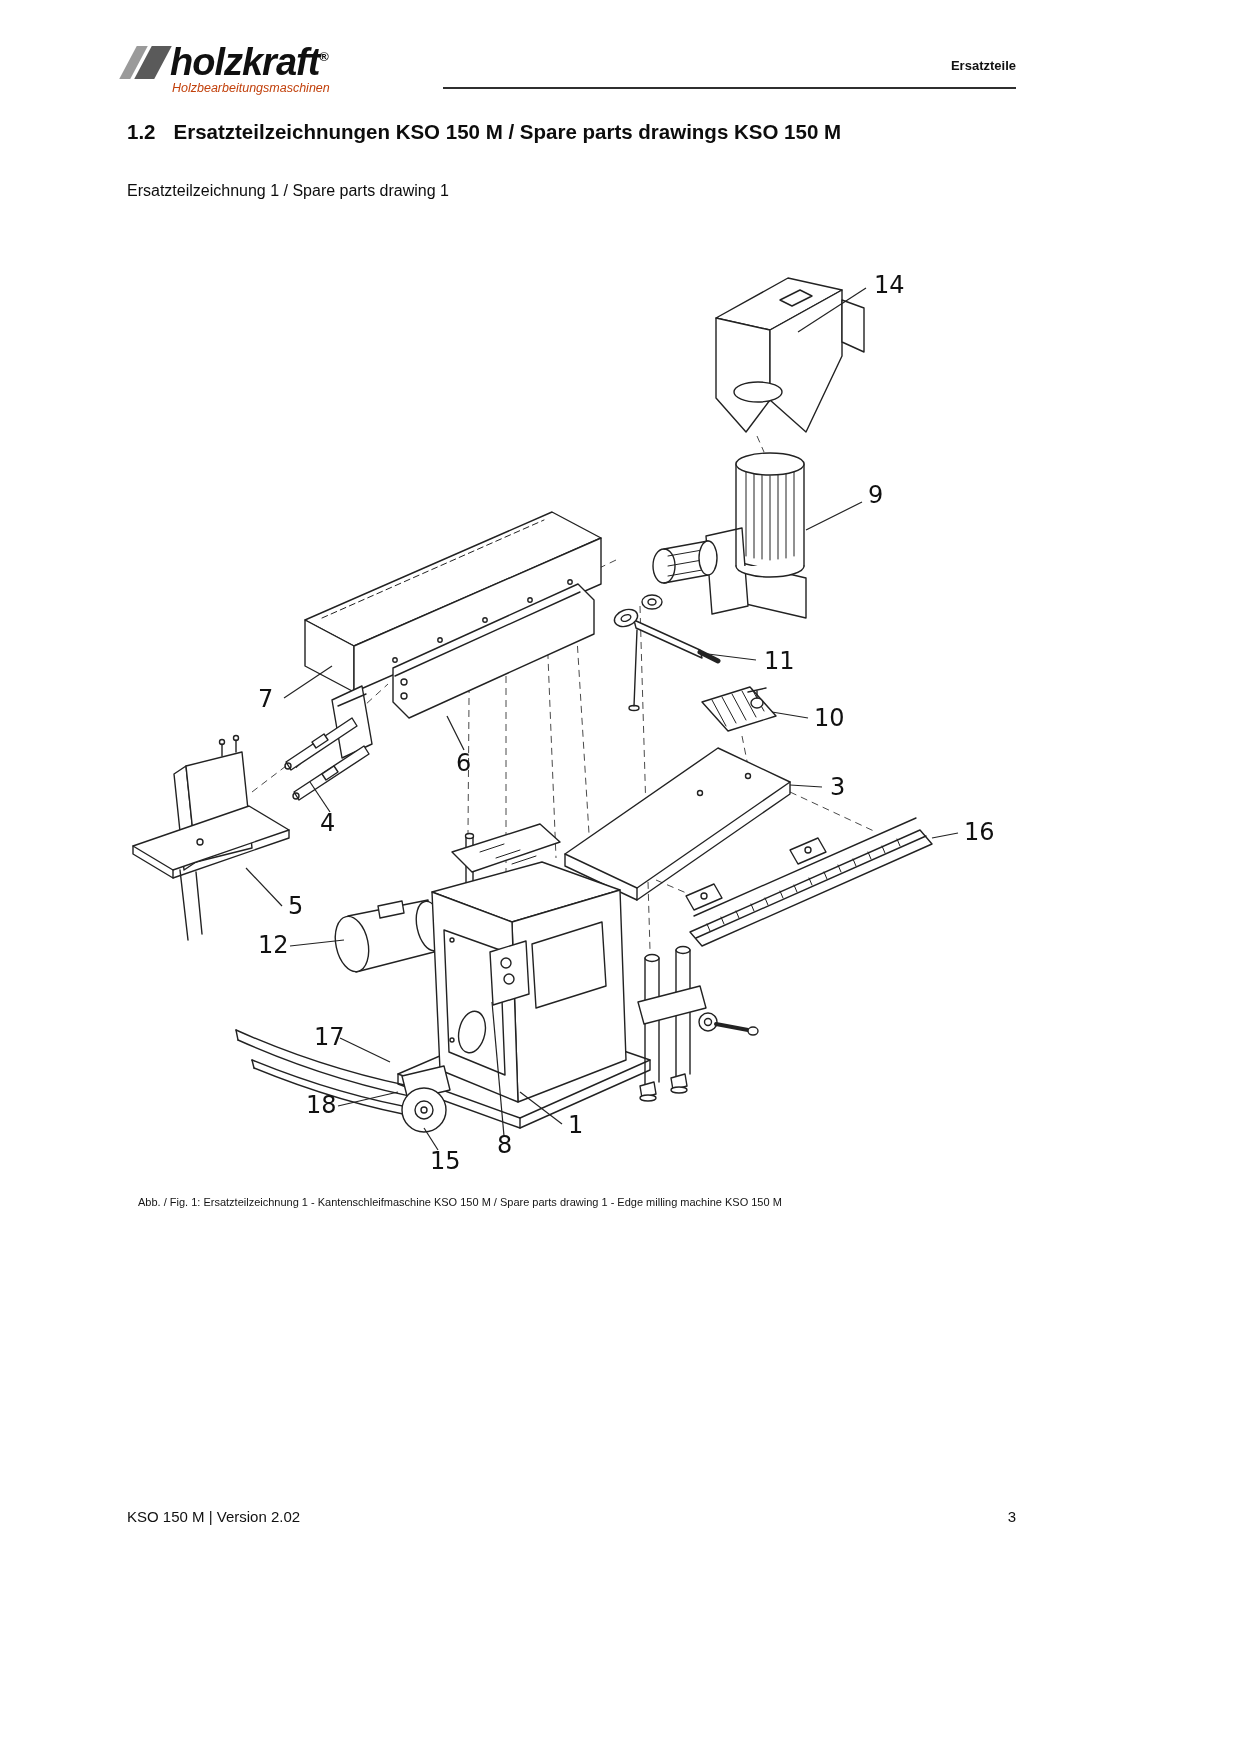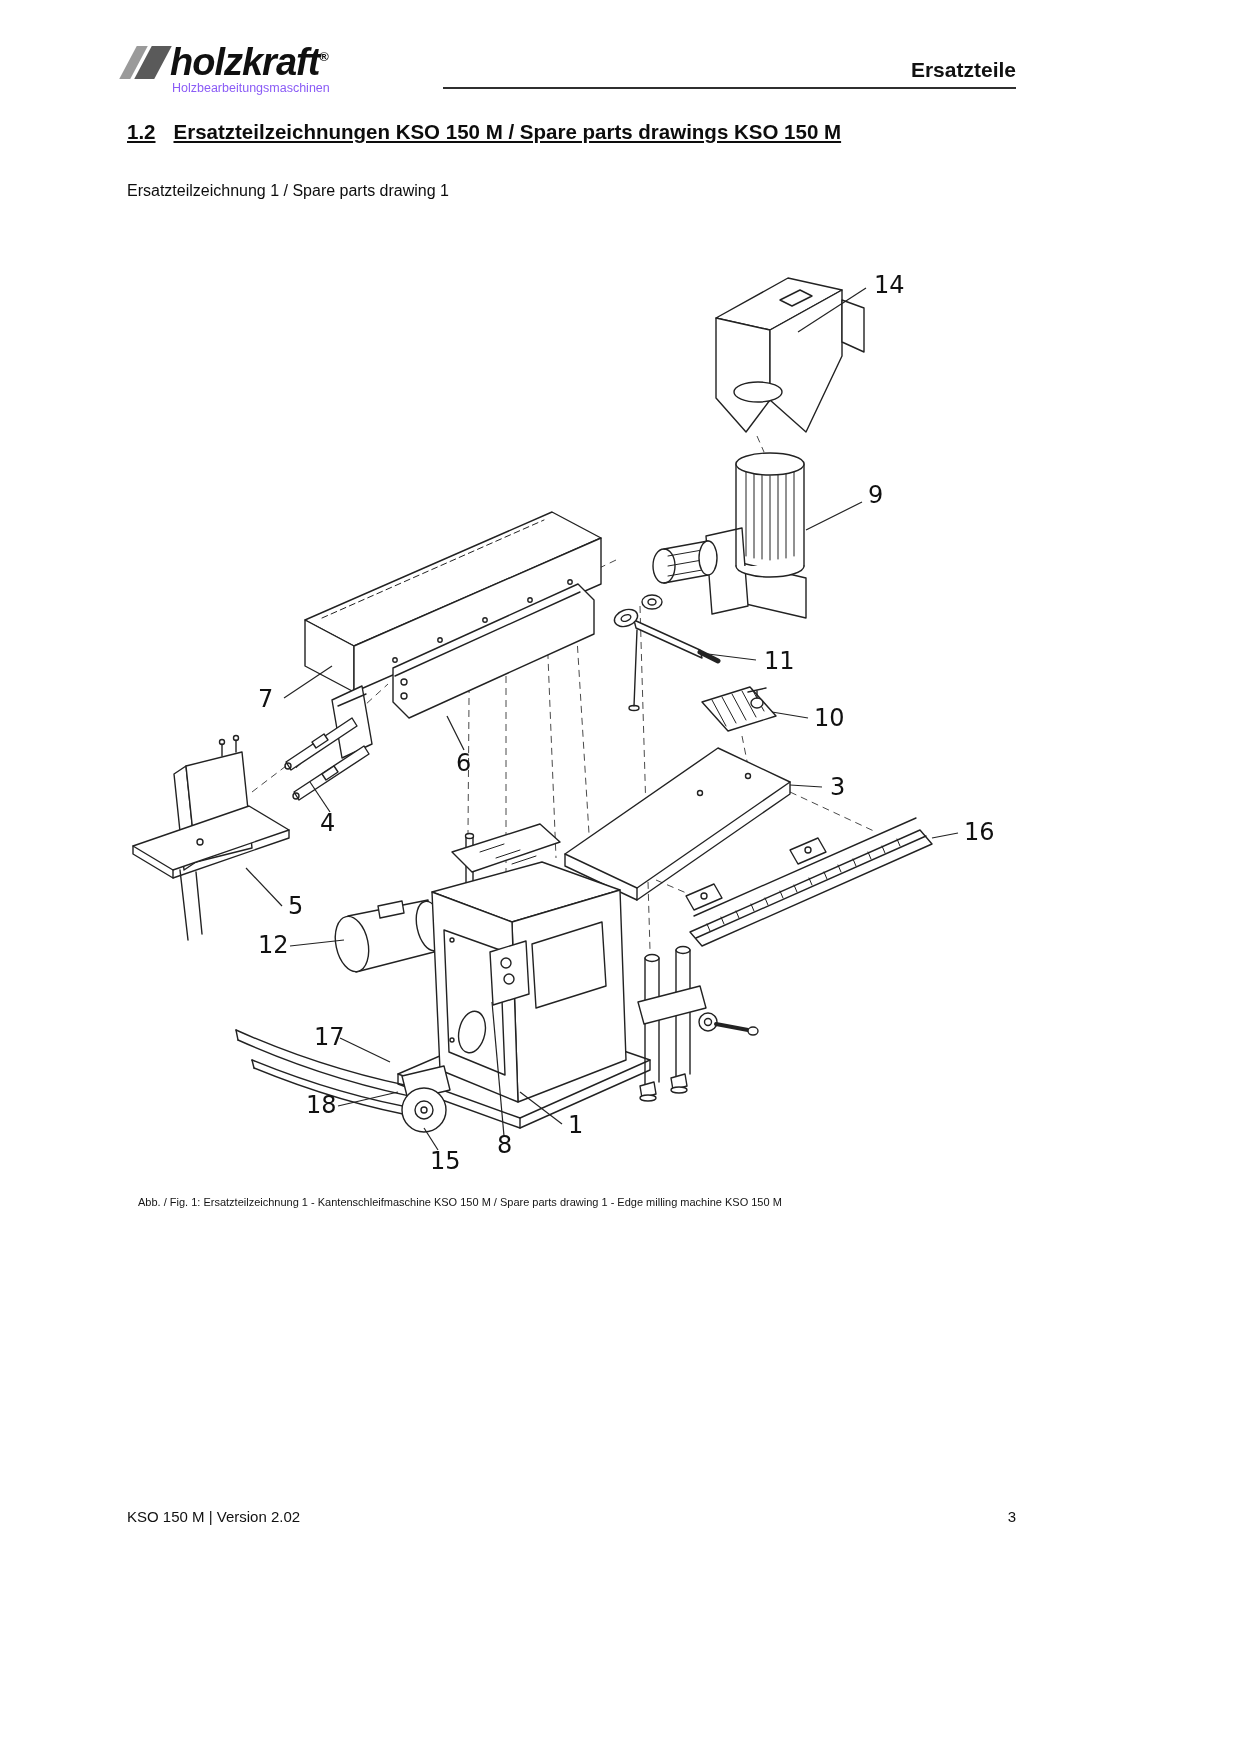--- a/index.html
+++ b/index.html
@@ -17,29 +17,29 @@
   .logo-row{display:flex;align-items:flex-end;}
   .logo-mark{display:inline-flex;align-items:flex-end;margin-right:7px;}
   .logo-bar{display:inline-block;transform:skewX(-28deg);}
   .logo-bar.b1{width:11px;height:33px;background:#9a9a9a;margin-right:4px;}
   .logo-bar.b2{width:20px;height:33px;background:#5a5a5a;}
   .logo-text{
     font-style:italic;font-weight:bold;font-size:38px;line-height:34px;
     letter-spacing:-1px;color:#101010;
   }
   .logo-reg{font-size:13px;vertical-align:super;font-style:normal;font-weight:bold;}
-  .logo-tagline{font-size:12.5px;color:#8b5cf6;margin:2px 0 0 44px;}
+  .logo-tagline{font-style:italic;font-size:12.5px;color:#c2410c;margin:2px 0 0 44px;}
   .header-section{
     position:absolute;top:58px;right:224px;
-    font-weight:bold;font-size:21px;color:#111;
+    font-weight:bold;font-size:13px;color:#111;
   }
   .header-rule{position:absolute;left:443px;top:87px;width:573px;height:2px;background:#2f2f2f;}
   
   .heading{position:absolute;left:127px;top:120px;display:flex;gap:18px;
-    font-weight:bold;font-size:20.5px;color:#0d0d0d;text-decoration:underline;}
+    font-weight:bold;font-size:20.5px;color:#0d0d0d;}
   .subheading{position:absolute;left:127px;top:182px;font-weight:normal;font-size:16px;color:#0d0d0d;}
   
   .drawing{position:absolute;left:120px;top:240px;}
   .caption{position:absolute;left:138px;top:1196px;width:820px;font-size:11px;color:#151515;}
   
   .footer-left{position:absolute;left:127px;top:1508px;font-size:15px;color:#111;}
   .footer-right{position:absolute;right:224px;top:1508px;font-size:15px;color:#111;}
 </style>
 </head>
 <body>

